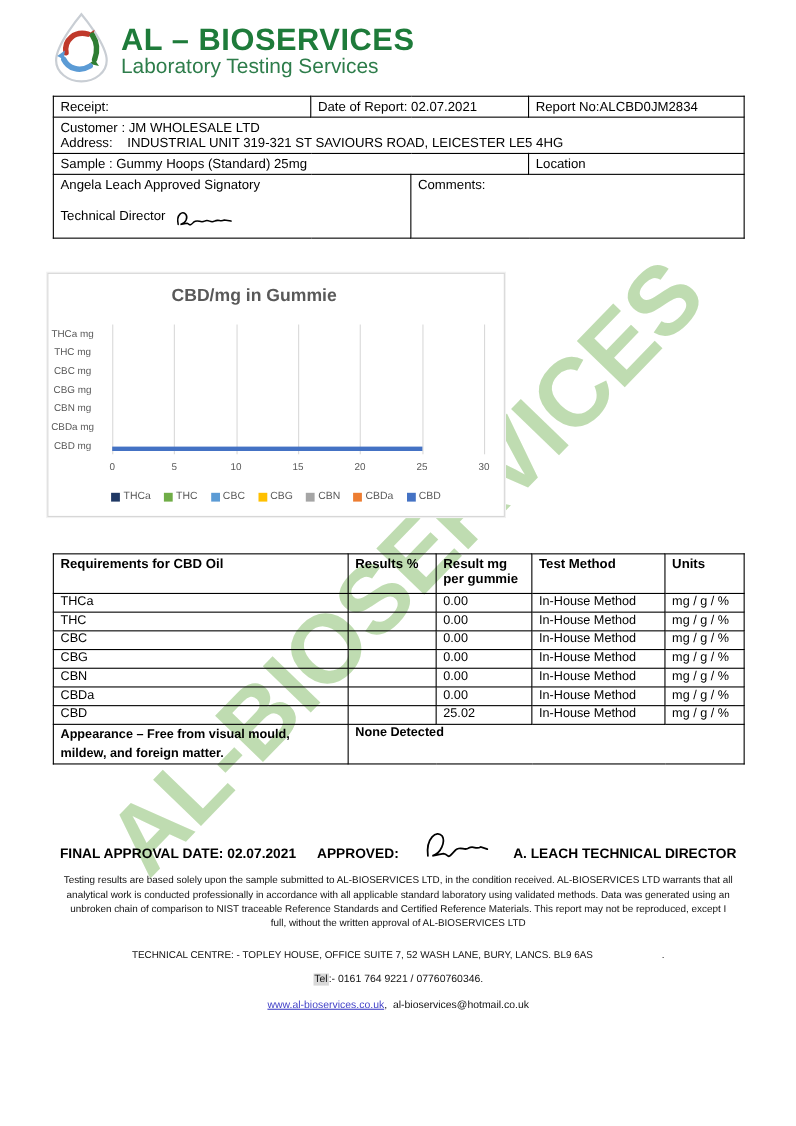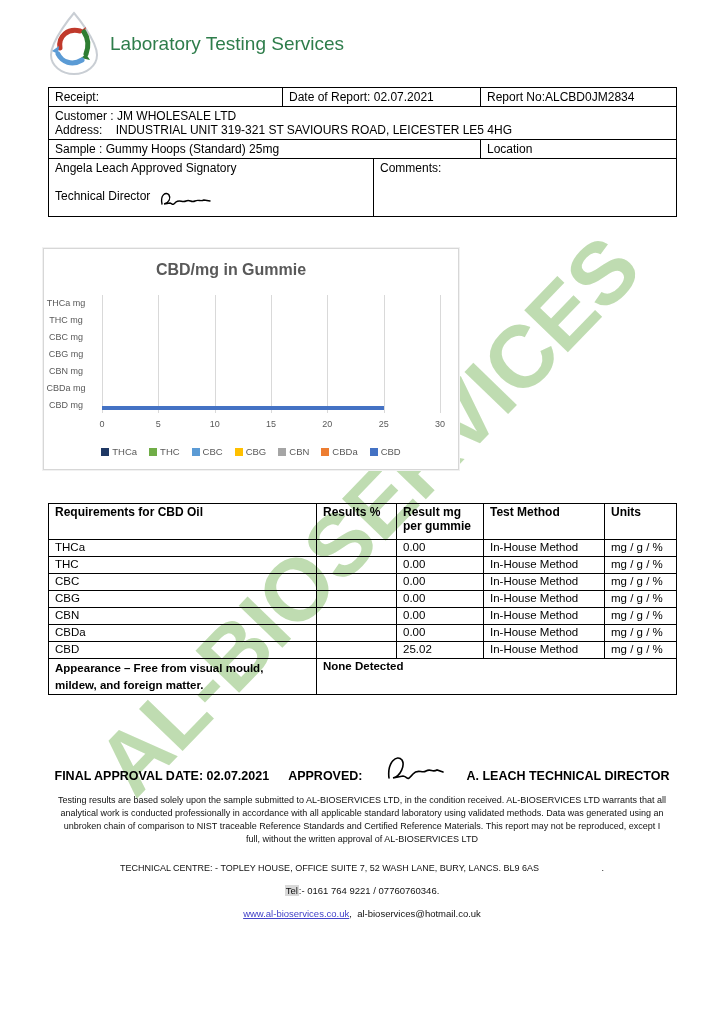--- a/index.html
+++ b/index.html
@@ -96,20 +96,21 @@
           <path d="M30 3 C30 3 7 30 7 45 a23 19 0 0 0 46 0 C53 30 30 3 30 3 Z" fill="#ffffff" stroke="#c9ced4" stroke-width="2"></path>
           <path d="M16 38 C14 26 24 18 36 21" fill="none" stroke="#c0392b" stroke-width="5" stroke-linecap="round"></path>
           <path d="M36 21 l6 -4 l-2 8 Z" fill="#c0392b"></path>
           <path d="M40 22 C44 28 45 36 42 44" fill="none" stroke="#2e7d32" stroke-width="5" stroke-linecap="round"></path>
           <path d="M42 44 l4 6 l-9 -2 Z" fill="#2e7d32"></path>
           <path d="M38 50 C28 56 18 52 14 44" fill="none" stroke="#5b9bd5" stroke-width="5" stroke-linecap="round"></path>
           <path d="M14 44 l-6 -3 l7 -5 Z" fill="#5b9bd5"></path>
         </svg>
       </span>
       <div class="brand-text">
+        <div class="brand-title">AL – BIOSERVICES</div>
         <div class="brand-sub">Laboratory Testing Services</div>
       </div>
     </div>
 
     <table class="doc-table hdr-table">
       <colgroup>
           <col style="width:234px">
           <col style="width:91px">
           <col style="width:107px">
           <col style="width:196px">

